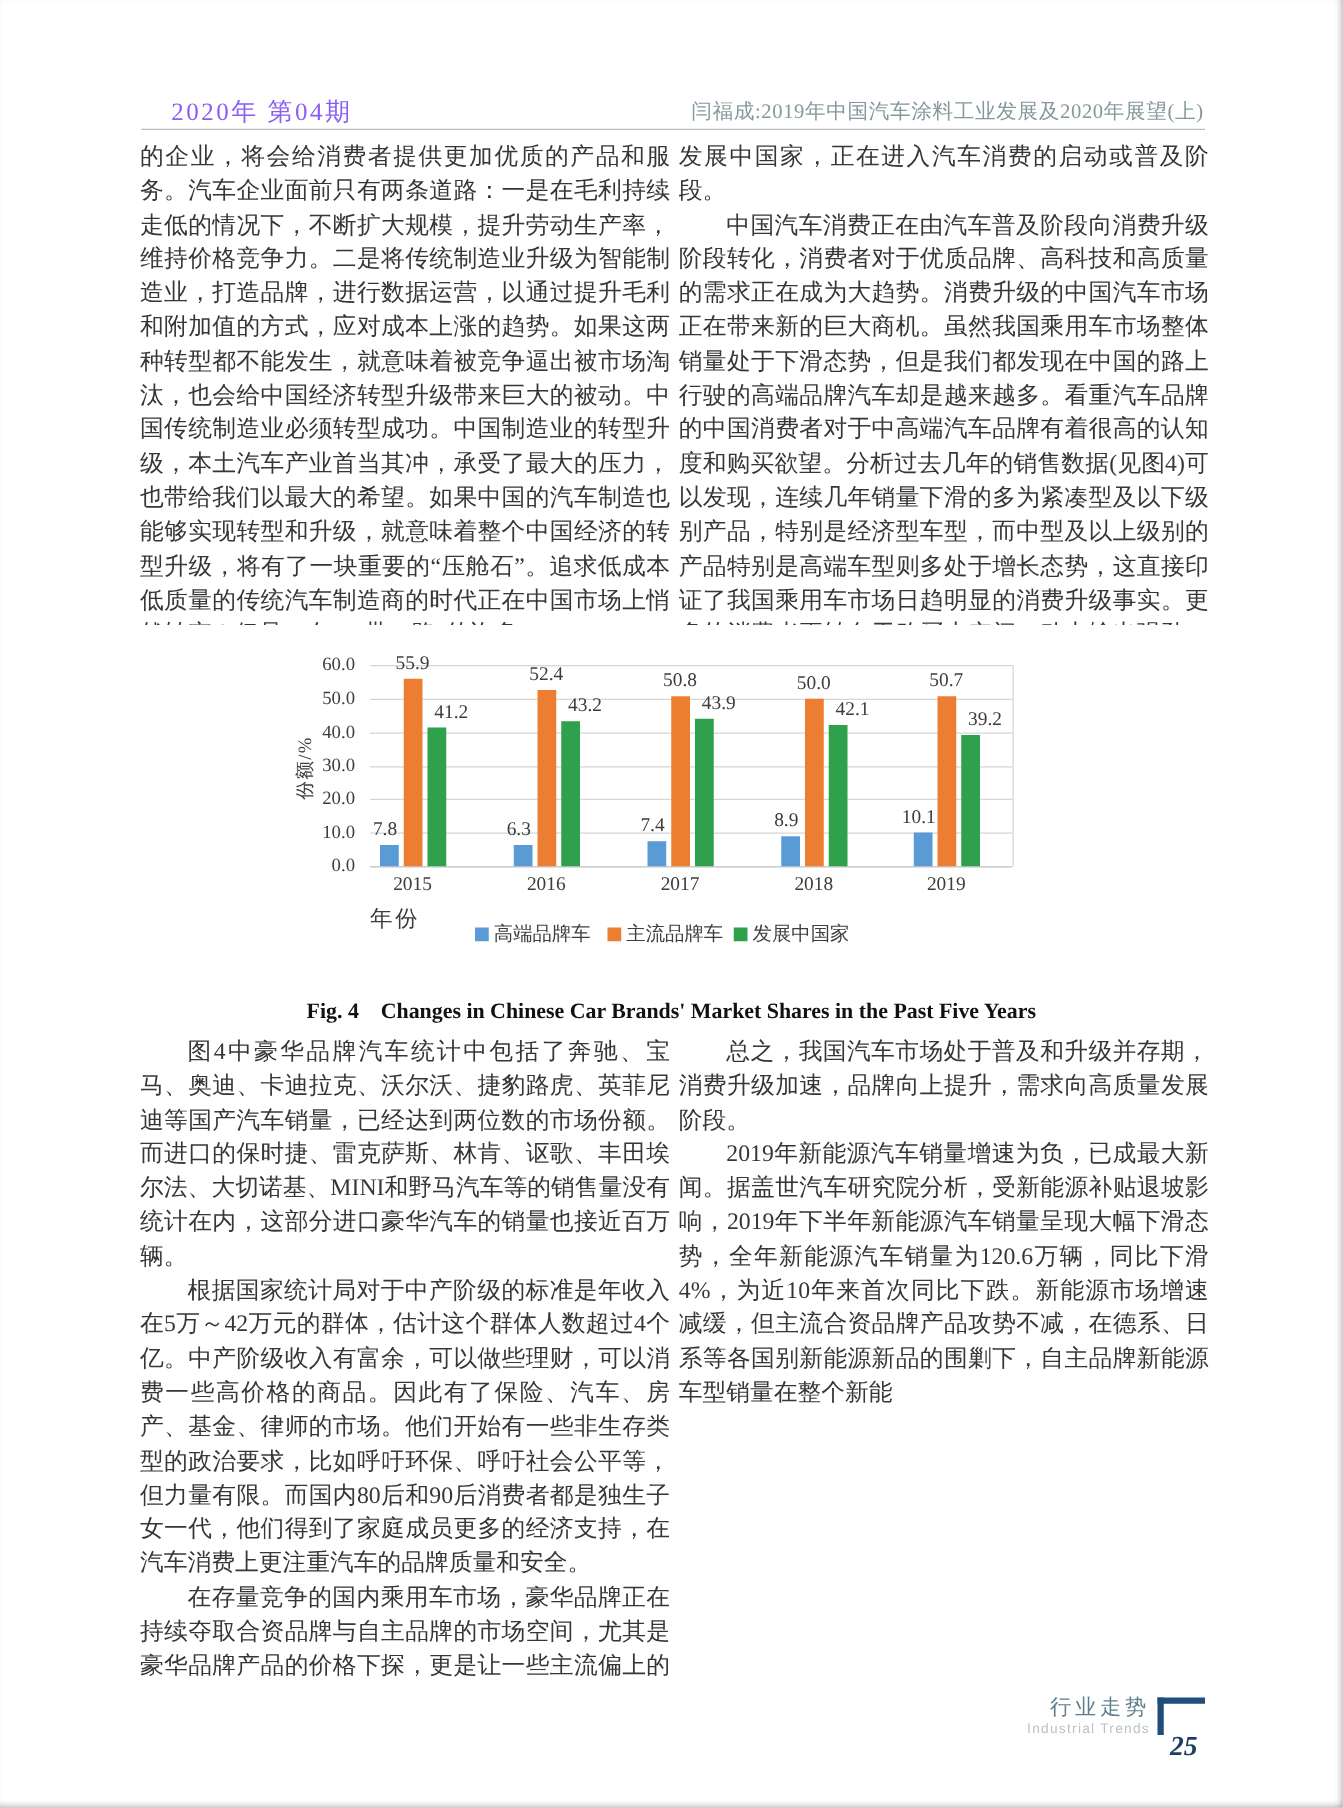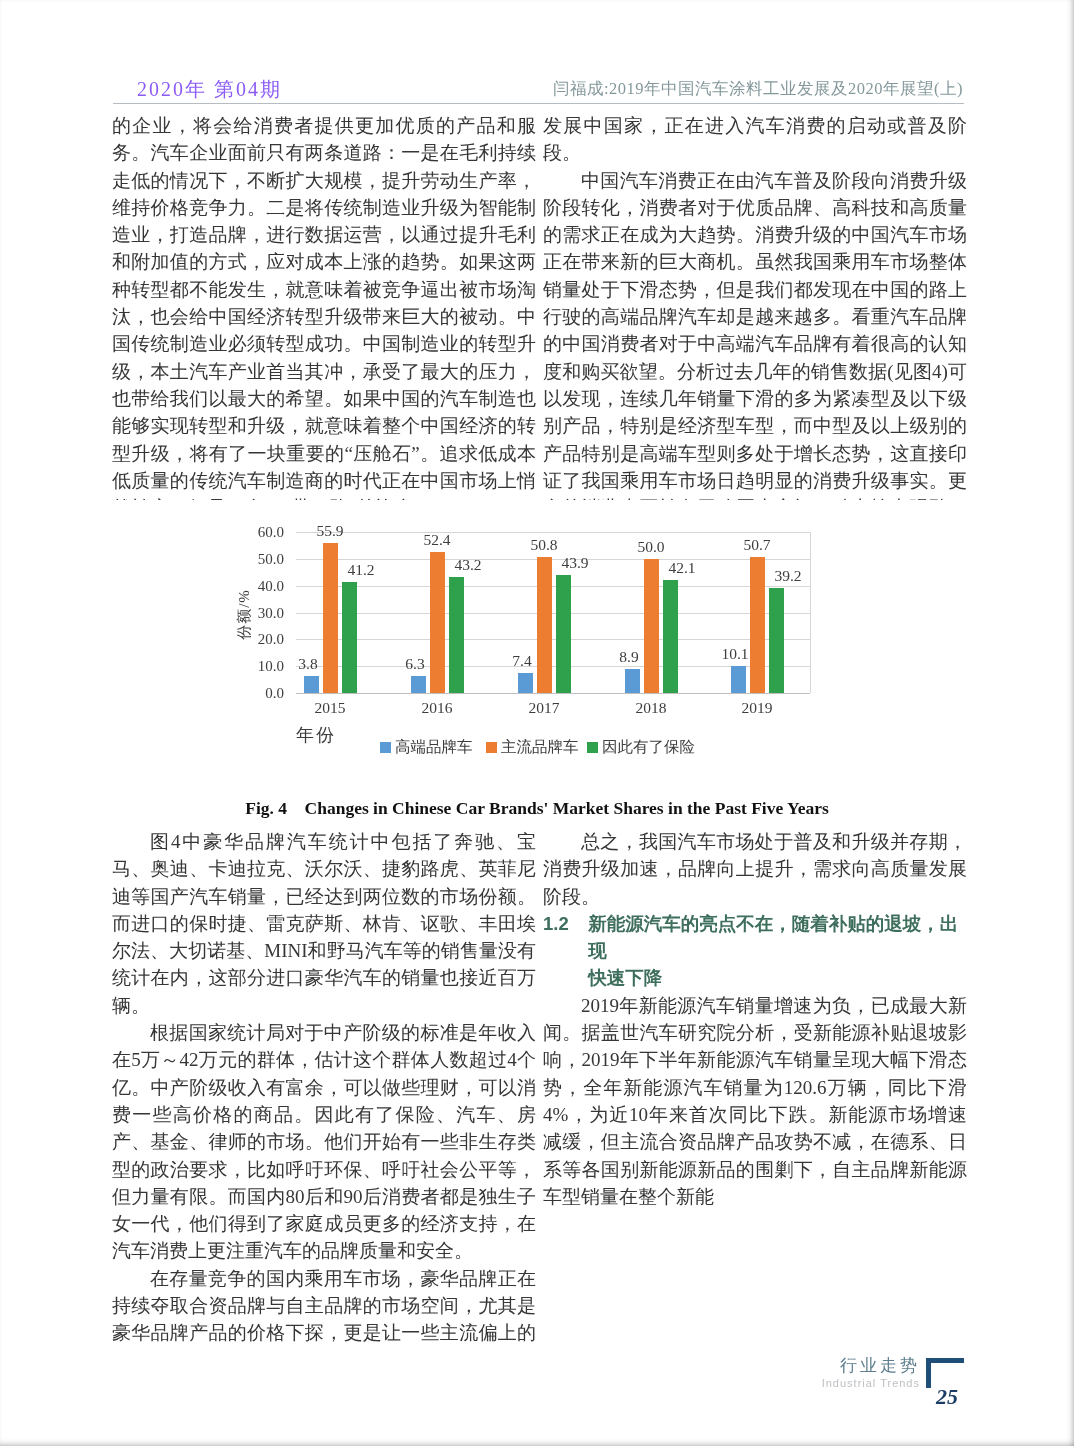--- a/index.html
+++ b/index.html
@@ -85,21 +85,21 @@
       <div class="gridline" style="left: 66px; width: 514px; top: 99.5px;"></div>
       <div class="ytick" style="left: 0px; top: 92.5px;">30.0</div>
       <div class="gridline" style="left: 66px; width: 514px; top: 72.6667px;"></div>
       <div class="ytick" style="left: 0px; top: 65.6667px;">40.0</div>
       <div class="gridline" style="left: 66px; width: 514px; top: 45.8333px;"></div>
       <div class="ytick" style="left: 0px; top: 38.8333px;">50.0</div>
       <div class="gridline" style="left: 66px; width: 514px; top: 19px;"></div>
       <div class="ytick" style="left: 0px; top: 12px;">60.0</div>
       <div class="plot-right" style="left: 580px; top: 19px; height: 161px;"></div>
       <div class="bar" style="left: 73.5px; top: 163.363px; width: 15px; height: 16.6367px; background: rgb(91, 155, 213);"></div>
-      <div class="bar-label" style="left: 52px; top: 142.363px;">3.8</div>
+      <div class="bar-label" style="left: 52px; top: 142.363px;">7.8</div>
       <div class="bar" style="left: 92.5px; top: 30.0017px; width: 15px; height: 149.998px; background: rgb(237, 125, 49);"></div>
       <div class="bar-label" style="left: 74px; top: 9.00167px;">55.9</div>
       <div class="bar" style="left: 111.5px; top: 69.4467px; width: 15px; height: 110.553px; background: rgb(47, 160, 75);"></div>
       <div class="bar-label" style="left: 105px; top: 48.4467px;">41.2</div>
       <div class="xtick" style="left: 60px; top: 186px;">2015</div>
       <div class="bar" style="left: 180.5px; top: 163.095px; width: 15px; height: 16.905px; background: rgb(91, 155, 213);"></div>
       <div class="bar-label" style="left: 159px; top: 142.095px;">6.3</div>
       <div class="bar" style="left: 199.5px; top: 39.3933px; width: 15px; height: 140.607px; background: rgb(237, 125, 49);"></div>
       <div class="bar-label" style="left: 181px; top: 18.3933px;">52.4</div>
       <div class="bar" style="left: 218.5px; top: 64.08px; width: 15px; height: 115.92px; background: rgb(47, 160, 75);"></div>
@@ -131,38 +131,34 @@
       <div class="legend-item" style="left: 150px; top: 224px;">
         <span class="legend-swatch" style="background: rgb(91, 155, 213);"></span>
         <span>高端品牌车</span>
       </div>
       <div class="legend-item" style="left: 256px; top: 224px;">
         <span class="legend-swatch" style="background: rgb(237, 125, 49);"></span>
         <span>主流品牌车</span>
       </div>
       <div class="legend-item" style="left: 357px; top: 224px;">
         <span class="legend-swatch" style="background: rgb(47, 160, 75);"></span>
-        <span>因此有了保险</span>
+        <span>发展中国家</span>
       </div>
     </div>
 
   <div class="caption-en">Fig. 4　Changes in Chinese Car Brands' Market Shares in the Past Five Years</div>
 
   <div class="col bot-left">
     <p class="para indent">图4中豪华品牌汽车统计中包括了奔驰、宝马、奥迪、卡迪拉克、沃尔沃、捷豹路虎、英菲尼迪等国产汽车销量，已经达到两位数的市场份额。而进口的保时捷、雷克萨斯、林肯、讴歌、丰田埃尔法、大切诺基、MINI和野马汽车等的销售量没有统计在内，这部分进口豪华汽车的销量也接近百万辆。</p>
     <p class="para indent">根据国家统计局对于中产阶级的标准是年收入在5万～42万元的群体，估计这个群体人数超过4个亿。中产阶级收入有富余，可以做些理财，可以消费一些高价格的商品。因此有了保险、汽车、房产、基金、律师的市场。他们开始有一些非生存类型的政治要求，比如呼吁环保、呼吁社会公平等，但力量有限。而国内80后和90后消费者都是独生子女一代，他们得到了家庭成员更多的经济支持，在汽车消费上更注重汽车的品牌质量和安全。</p>
     <p class="para indent">在存量竞争的国内乘用车市场，豪华品牌正在持续夺取合资品牌与自主品牌的市场空间，尤其是豪华品牌产品的价格下探，更是让一些主流偏上的品牌无从招架。主流品牌车企尚可保持相应的市场份额，边</p>
   </div>
 
   <div class="col bot-right">
     <p class="para indent">总之，我国汽车市场处于普及和升级并存期，消费升级加速，品牌向上提升，需求向高质量发展阶段。</p>
-    <div class="section-heading">
-      <span class="h-num">1.2</span>
-      <span class="h-text"><span>新能源汽车的亮点不在，随着补贴的退坡，出现</span><br><span>快速下降</span></span>
-    </div>
     <p class="para indent">2019年新能源汽车销量增速为负，已成最大新闻。据盖世汽车研究院分析，受新能源补贴退坡影响，2019年下半年新能源汽车销量呈现大幅下滑态势，全年新能源汽车销量为120.6万辆，同比下滑4%，为近10年来首次同比下跌。新能源市场增速减缓，但主流合资品牌产品攻势不减，在德系、日系等各国别新能源新品的围剿下，自主品牌新能源车型销量在整个新能</p>
   </div>
 
   <div class="footer">
     <div class="footer-labels">
       <div class="footer-zh">行业走势</div>
       <div class="footer-en">Industrial Trends</div>
     </div>
     <div class="footer-bracket">
       <div class="bracket-top"></div>

